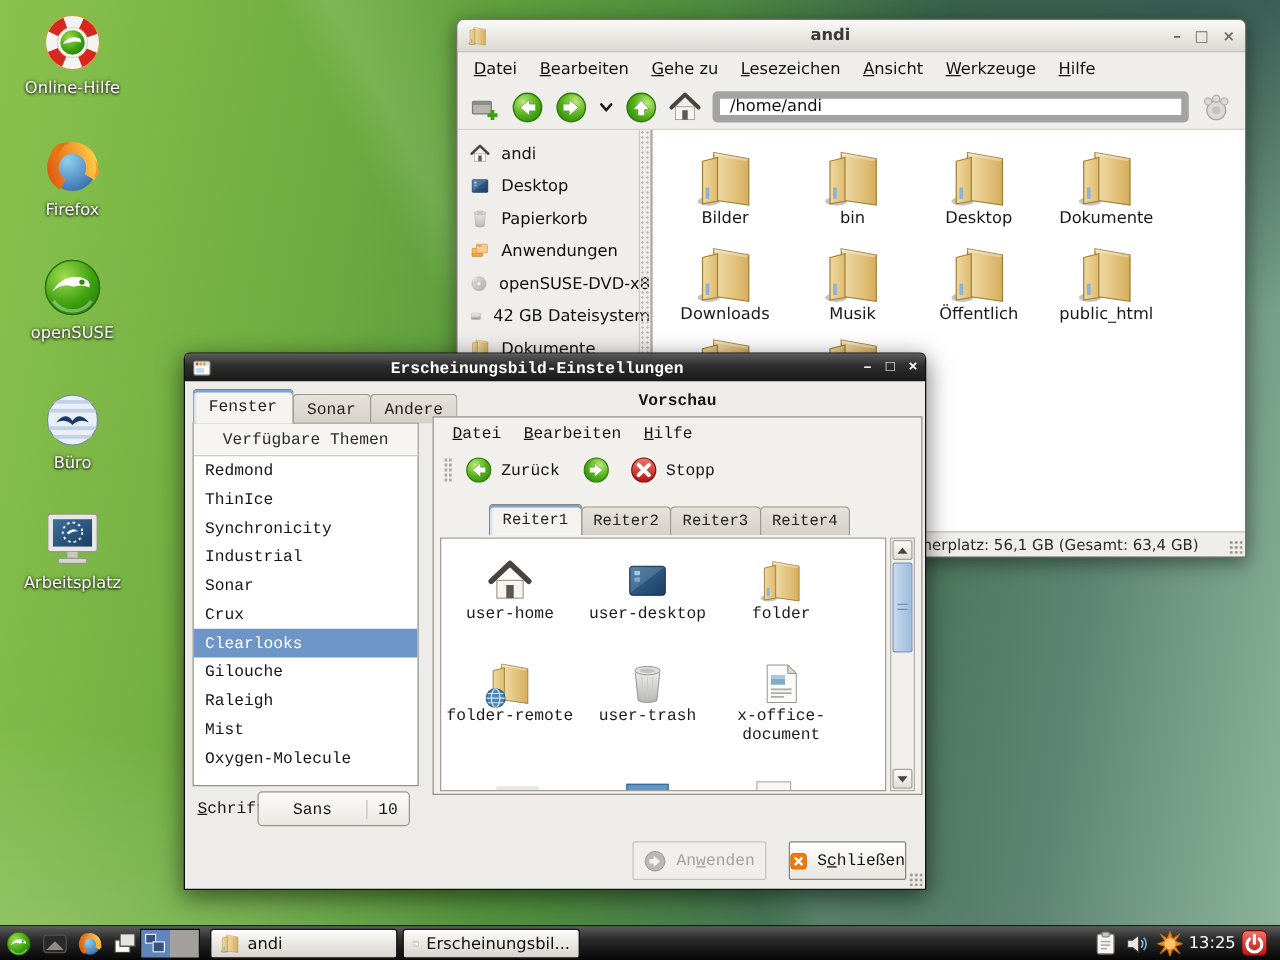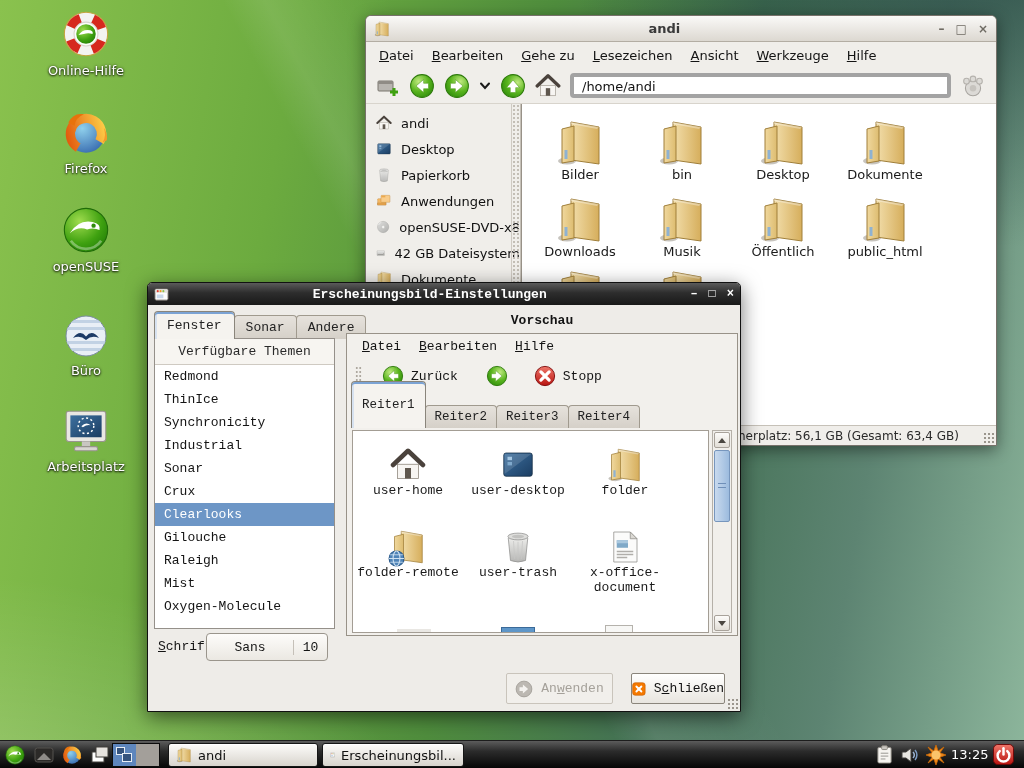--- a/index.html
+++ b/index.html
@@ -8,42 +8,42 @@
 
   
   .desktop { position:absolute; inset:0;
     background:
       radial-gradient(ellipse 760px 450px at 102% -4%, rgba(8,38,40,.55), rgba(8,38,40,0) 62%),
       radial-gradient(ellipse 900px 520px at -6% 112%, rgba(255,255,255,.28), rgba(255,255,255,0) 55%),
       linear-gradient(62deg, transparent 44%, rgba(255,255,255,.10) 47%, rgba(255,255,255,.03) 52%, transparent 56%),
       linear-gradient(100deg, #8ac24e 0%, #6cab3f 26%, #4f8d3d 48%, #447155 66%, #5d8472 82%, #8db69c 100%);
   }
 
-  .dicon { position:absolute; width:116px; text-align:center;margin-left:28px; }
+  .dicon { position:absolute; width:116px; text-align:center; }
   .dicon svg { display:block; margin:0 auto; }
   .dicon .lbl { color:#fff; font-size:13px; margin-top:3px; text-shadow:0 1px 2px rgba(0,0,0,.9),0 0 3px rgba(0,0,0,.6); }
 
   
   .win { position:absolute; background:#f0eeea; border:1px solid #77716a; border-radius:6px 6px 0 0;
          box-shadow:0 4px 16px rgba(0,0,0,.45); }
   .winbtns { display:flex; gap:11px; font-size:12px; font-weight:bold; align-items:center; }
   .winbtns span { cursor:default; }
 
   
   .fm { left:365px; top:15px; width:632px; height:431px; z-index:10; }
   .fm-title { height:26px; background:linear-gradient(#faf9f7,#dcd8d1); border-bottom:1px solid #b3ada3;
               border-radius:5px 5px 0 0; display:flex; align-items:center; padding:0 8px; gap:6px; }
   .fm-title .t { flex:1; text-align:center; font-weight:bold; color:#3a3a3a; }
   .fm-title .winbtns { color:#6f6b63; }
   .menubar { display:flex; align-items:center; height:26px; padding:0 4px; color:#141414; }
   .menubar > span { padding:3px 9px; }
   .fm-toolbar { height:36px; display:flex; align-items:center; gap:9px; padding:0 10px;
                 border-bottom:1px solid #d8d4cc; }
-  .pathbox { flex:1; height:25px; background:#fff; border:4px solid #a3a3a3; border-radius:4px;
-             padding:0 8px; display:flex; align-items:flex-end; color:#111; }
+  .pathbox { flex:1; height:25px; background:#fff; border:6px solid #a3a3a3; border-radius:4px;
+             padding:0 8px; display:flex; align-items:center; color:#111; }
   .fm-body { position:absolute; top:88px; bottom:20px; left:0; right:0; display:flex; }
   .fm-side { width:155px; position:relative; padding-top:6px; border-right:1px solid #c6c1b8; }
   .side-item { display:flex; align-items:center; gap:9px; height:26px; padding-left:10px; color:#111;
                white-space:nowrap; overflow:hidden; }
   .side-scroll { position:absolute; right:0; top:0; bottom:0; width:9px; border-left:1px solid #cfcac2;
                  background-image:radial-gradient(#c3beb5 30%, transparent 34%); background-size:4px 4px; }
   .fm-main { flex:1; background:#fff; border-left:1px solid #989288; position:relative; overflow:hidden; }
   .fcell { position:absolute; width:96px; text-align:center; color:#1a1a1a; }
   .fcell svg { display:block; margin:0 auto; }
   .fm-status { position:absolute; bottom:0; left:0; right:0; height:20px; border-top:1px solid #c6c1b8;
@@ -74,27 +74,27 @@
   .fontbtn { position:absolute; left:58px; top:350px; width:122px; height:28px;
              background:linear-gradient(#fdfcfa,#ebe8e2); border:1px solid #9a958c; border-radius:4px;
              display:flex; align-items:center; color:#141414; }
   .fontbtn .name { flex:1; text-align:center; }
   .fontbtn .size { width:34px; text-align:center; border-left:1px solid #c5c0b8; }
   .pvtitle { position:absolute; left:198px; top:30px; width:392px; text-align:center; font-weight:bold; color:#141414; }
   .preview { position:absolute; left:198px; top:50px; width:392px; height:303px; background:#f2f0ec;
              border:1px solid #989288; }
   .pv-menubar { height:25px; display:flex; align-items:center; padding:0 6px; color:#141414; }
   .pv-menubar > span { padding:2px 9px; }
-  .pv-toolbar { height:34px; display:flex; align-items:center; gap:20px; padding:0 8px; }
+  .pv-toolbar { height:34px; display:flex; align-items:center; gap:10px; padding:0 8px; }
   .handle { width:7px; height:20px; background-image:radial-gradient(#aea89f 1px, transparent 1.3px);
             background-size:3.5px 4px; }
   .pvtb-btn { display:flex; align-items:center; gap:7px; color:#141414; }
   .pv-tabs { position:absolute; left:4px; top:64px; display:flex; align-items:flex-end; height:30px; }
   .pv-tabs .tab { padding:4px 9px; font-size:12.5px; }
-  .pv-tabs .tab.active { padding:16px 10px; }
+  .pv-tabs .tab.active { padding:5px 10px;margin-left:40px; }
   .pv-iconview { position:absolute; left:5px; top:96px; width:357px; height:203px; background:#fff;
                  border:1px solid #a39d94; overflow:hidden; }
   .pvcell { position:absolute; width:104px; text-align:center; color:#1a1a1a; }
   .pvcell svg { display:block; margin:0 auto; }
   .pv-scroll { position:absolute; left:365px; top:96px; width:20px; height:203px; background:#f1efeb;
                border:1px solid #b5b0a8; }
   .sbtn { position:absolute; left:1px; width:16px; height:16px; background:linear-gradient(#fcfbf9,#e2ded7);
           border:1px solid #a8a29a; border-radius:2px; display:flex; align-items:center; justify-content:center; }
   .tri-up { width:0; height:0; border-left:4px solid transparent; border-right:4px solid transparent;
             border-bottom:5px solid #4a4640; }

